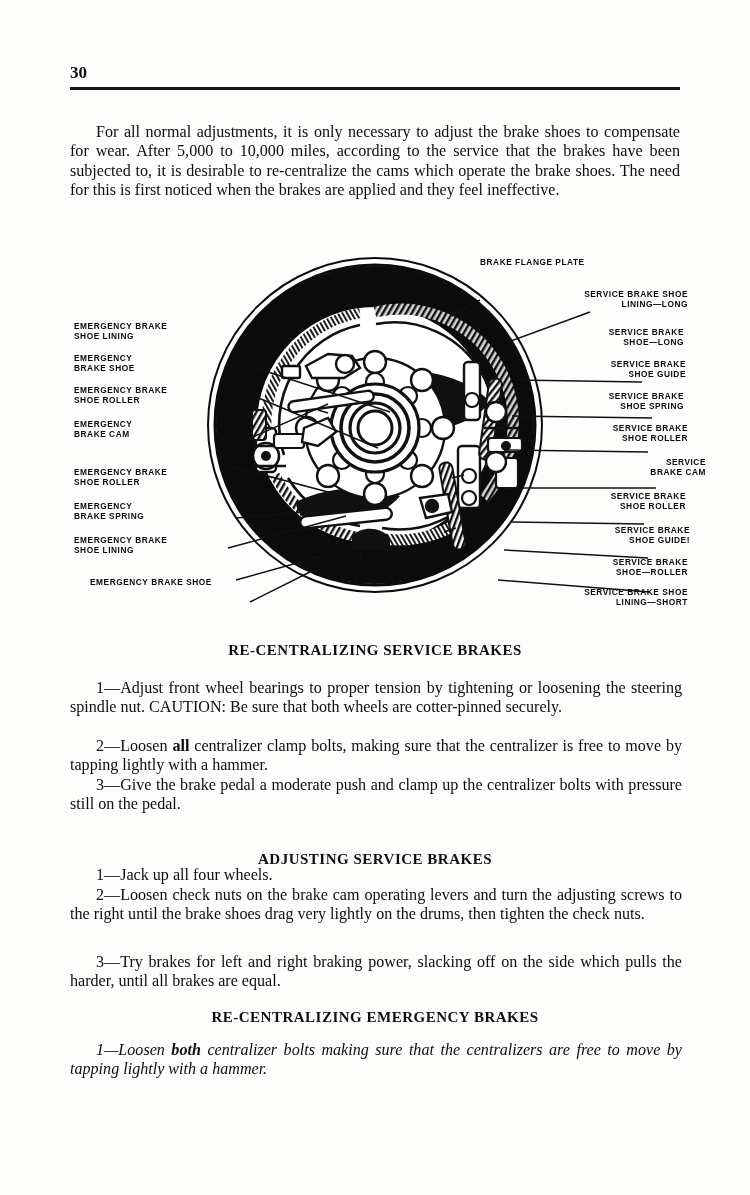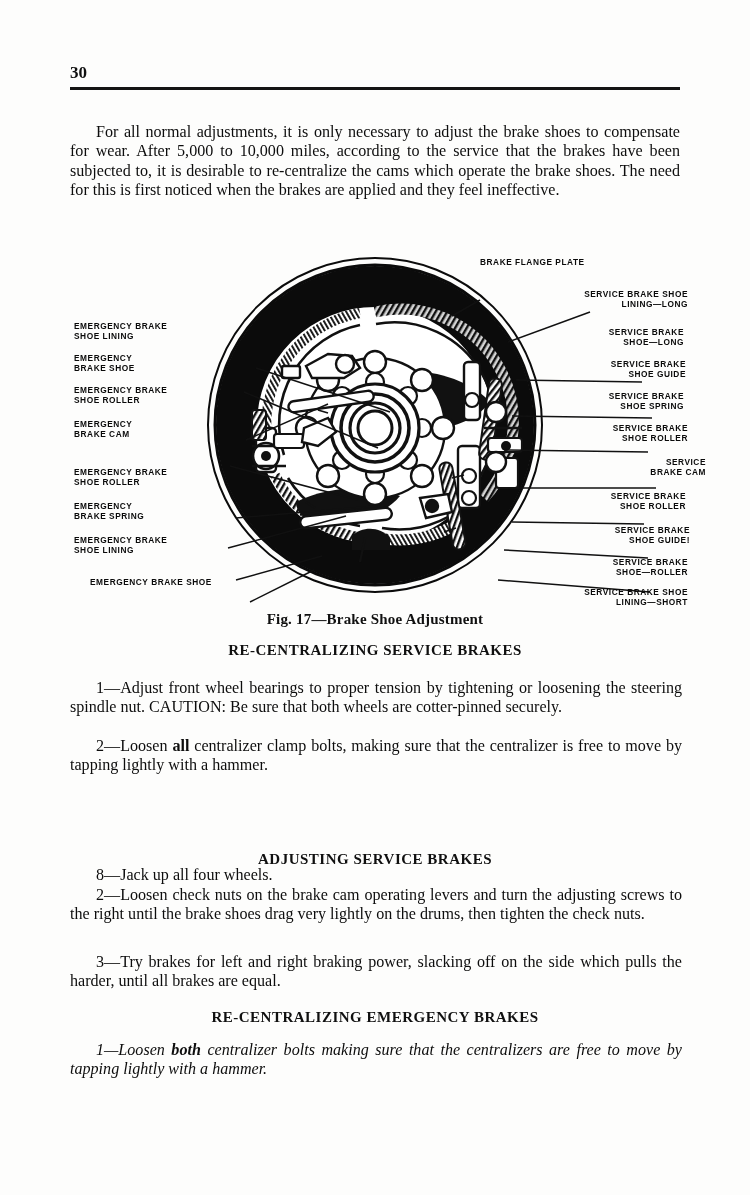--- a/index.html
+++ b/index.html
@@ -321,32 +321,32 @@
     </div>
     <div class="lbl l" style="left:14px;top:286px;">
       <div>EMERGENCY BRAKE</div>
       <div>SHOE LINING</div>
     </div>
     <div class="lbl l" style="left:10px;top:328px;margin-left:20px;">
       <div>EMERGENCY BRAKE SHOE</div>
     </div>
   </div>
 
-  <div class="figcap" style="top:611px;">Fig.  17—Brake Shoe Adjustment</div>
 
   <div class="sec-head" style="top:642px;">RE-CENTRALIZING SERVICE BRAKES</div>
 
   <div class="para" style="left:70px;top:678px;width:612px;"><span class="ind"></span><span>1—Adjust front wheel bearings to proper tension by tightening or loosening the steering spindle nut.  CAUTION: Be sure that both wheels are cotter-pinned securely.</span></div>
 
   <div class="para" style="left:70px;top:736px;width:612px;"><span class="ind"></span><span id="s0i1">2—Loosen <b>all</b> centralizer clamp bolts, making sure that the centralizer is free to move by tapping lightly with a hammer.</span></div>
 
+  <div class="para" style="left:70px;top:775px;width:612px;"><span class="ind"></span><span>3—Give the brake pedal a moderate push and clamp up the centralizer bolts with pressure still on the pedal.</span></div>
 
   <div class="sec-head" style="top:838px;margin-top:13px;">ADJUSTING SERVICE BRAKES</div>
 
-  <div class="para" style="left:70px;top:865px;width:612px;"><span class="ind"></span><span>8—Jack up all four wheels.</span></div>
+  <div class="para" style="left:70px;top:865px;width:612px;"><span class="ind"></span><span>1—Jack up all four wheels.</span></div>
 
   <div class="para" style="left:70px;top:885px;width:612px;"><span class="ind"></span><span>2—Loosen check nuts on the brake cam operating levers and turn the adjusting screws to the right until the brake shoes drag very lightly on the drums, then tighten the check nuts.</span></div>
 
   <div class="para" style="left:70px;top:952px;width:612px;"><span class="ind"></span><span>3—Try brakes for left and right braking power, slacking off on the side which pulls the harder, until all brakes are equal.</span></div>
 
   <div class="sec-head" style="top:1009px;">RE-CENTRALIZING EMERGENCY BRAKES</div>
 
   <div class="para" style="left:70px;top:1040px;width:612px;font-style:italic;"><span class="ind"></span><span id="s2i0">1—Loosen <b>both</b> centralizer bolts making sure that the centralizers are free to move by tapping lightly with a hammer.</span></div>
 
 </div>

